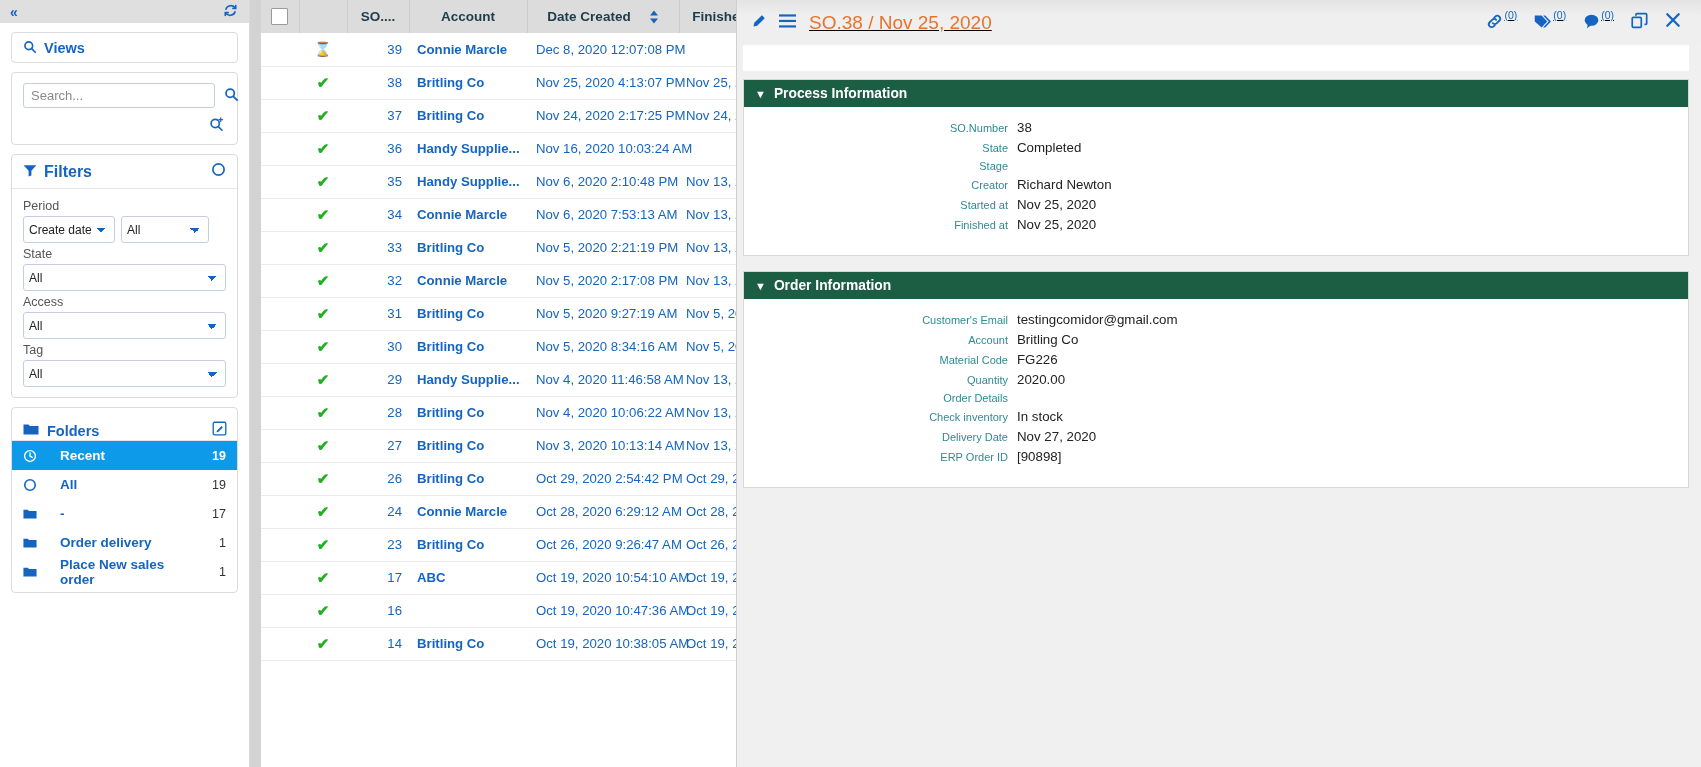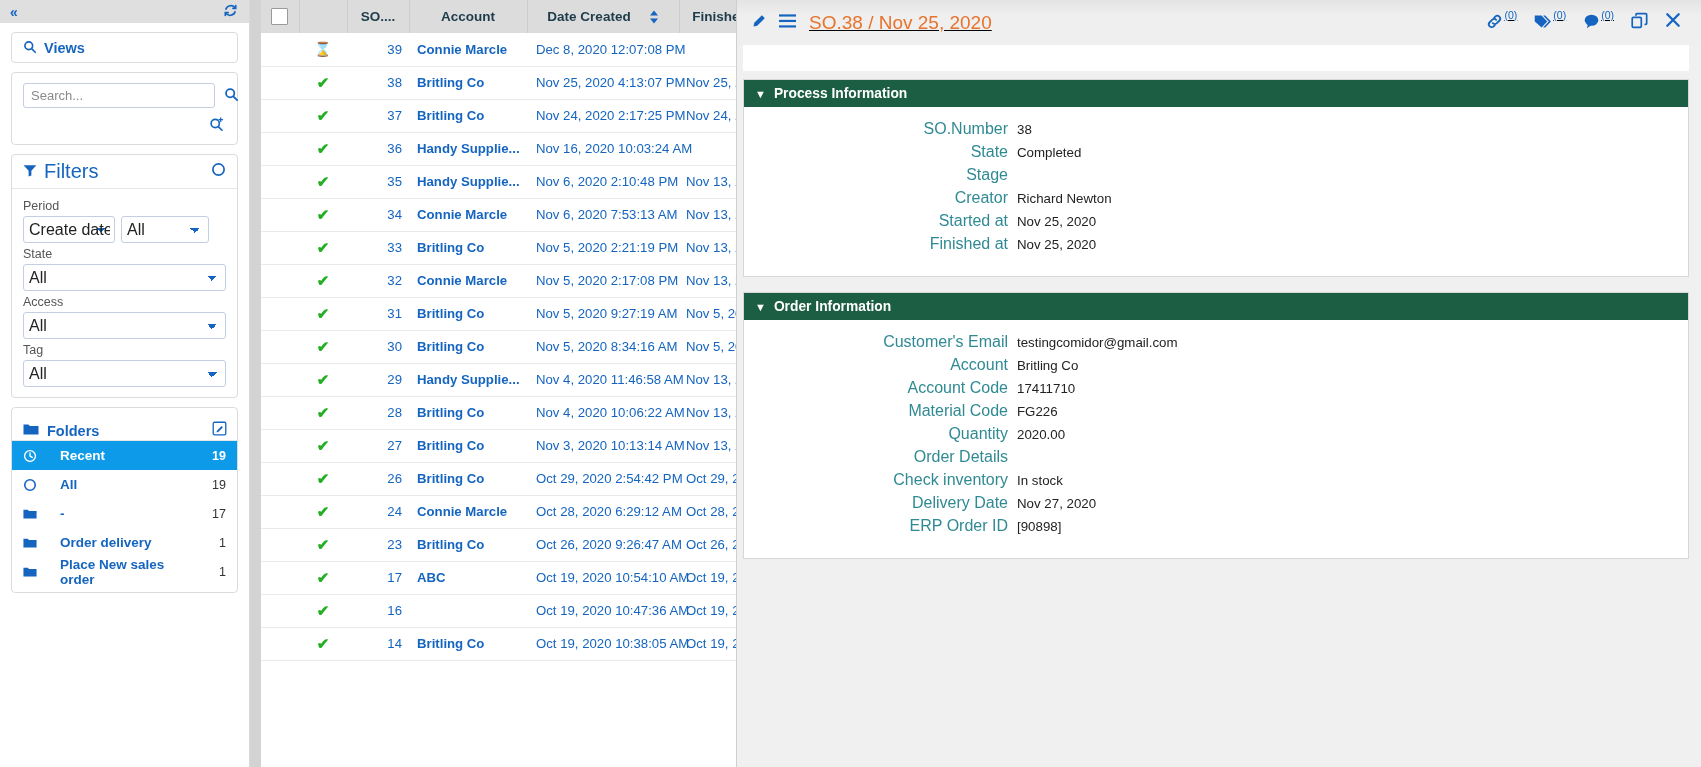--- a/index.html
+++ b/index.html
@@ -97,34 +97,34 @@
   .filters-panel { padding: 0 0 10px 0; }
   .filters-head {
     height: 34px;
     display: flex;
     align-items: center;
     justify-content: space-between;
     padding: 0 11px;
     border-bottom: 1px solid #e6e6e6;
   }
   .filters-head-left { display: flex; align-items: center; gap: 7px; }
-  .filters-title { color: #1565c0; font-size: 20px; font-weight: normal; }
+  .filters-title { color: #1565c0; font-size: 16px; font-weight: bold; }
   .filters-body { padding: 6px 11px 0 11px; }
   .field-label {
     font-size: 12.5px;
     color: #555;
     margin: 4px 0 3px 0;
   }
   .selrow { display: flex; gap: 6px; }
   select.sel {
     height: 27px;
     border: 1px solid #c3cee0;
     border-radius: 3px;
     background: #fff;
-    font-size: 16px;
+    font-size: 12px;
     color: #222;
     padding: 0 4px 0 5px;
     font-family: "Liberation Sans", sans-serif;
     outline: none;
     -webkit-appearance: none;
     appearance: none;
     background-image: linear-gradient(45deg, transparent 50%, #1565c0 50%), linear-gradient(135deg, #1565c0 50%, transparent 50%);
     background-position: calc(100% - 13px) 11px, calc(100% - 8px) 11px;
     background-size: 5px 5px, 5px 5px;
     background-repeat: no-repeat;
@@ -274,21 +274,21 @@
   .kv {
     display: flex;
     margin-bottom: 5px;
     align-items: baseline;
   }
   .kv .k {
     width: 273px;
     min-width: 273px;
     text-align: right;
     color: #2f8a93;
-    font-size: 16px;
+    font-size: 11px;
     padding-right: 9px;
   }
   .kv .v {
     color: #222;
     font-size: 13.3px;
     flex: 1;
   }
 </style>
 </head>
 <body>
@@ -746,24 +746,20 @@
         <div class="card-body">
           <div class="kv">
             <span class="k">Customer's Email</span>
             <span class="v">testingcomidor@gmail.com</span>
           </div>
           <div class="kv">
             <span class="k">Account</span>
             <span class="v">Britling Co</span>
           </div>
           <div class="kv">
-            <span class="k">Account Code</span>
-            <span class="v">17411710</span>
-          </div>
-          <div class="kv">
             <span class="k">Material Code</span>
             <span class="v">FG226</span>
           </div>
           <div class="kv">
             <span class="k">Quantity</span>
             <span class="v">2020.00</span>
           </div>
           <div class="kv">
             <span class="k">Order Details</span>
             <span class="v"></span>

